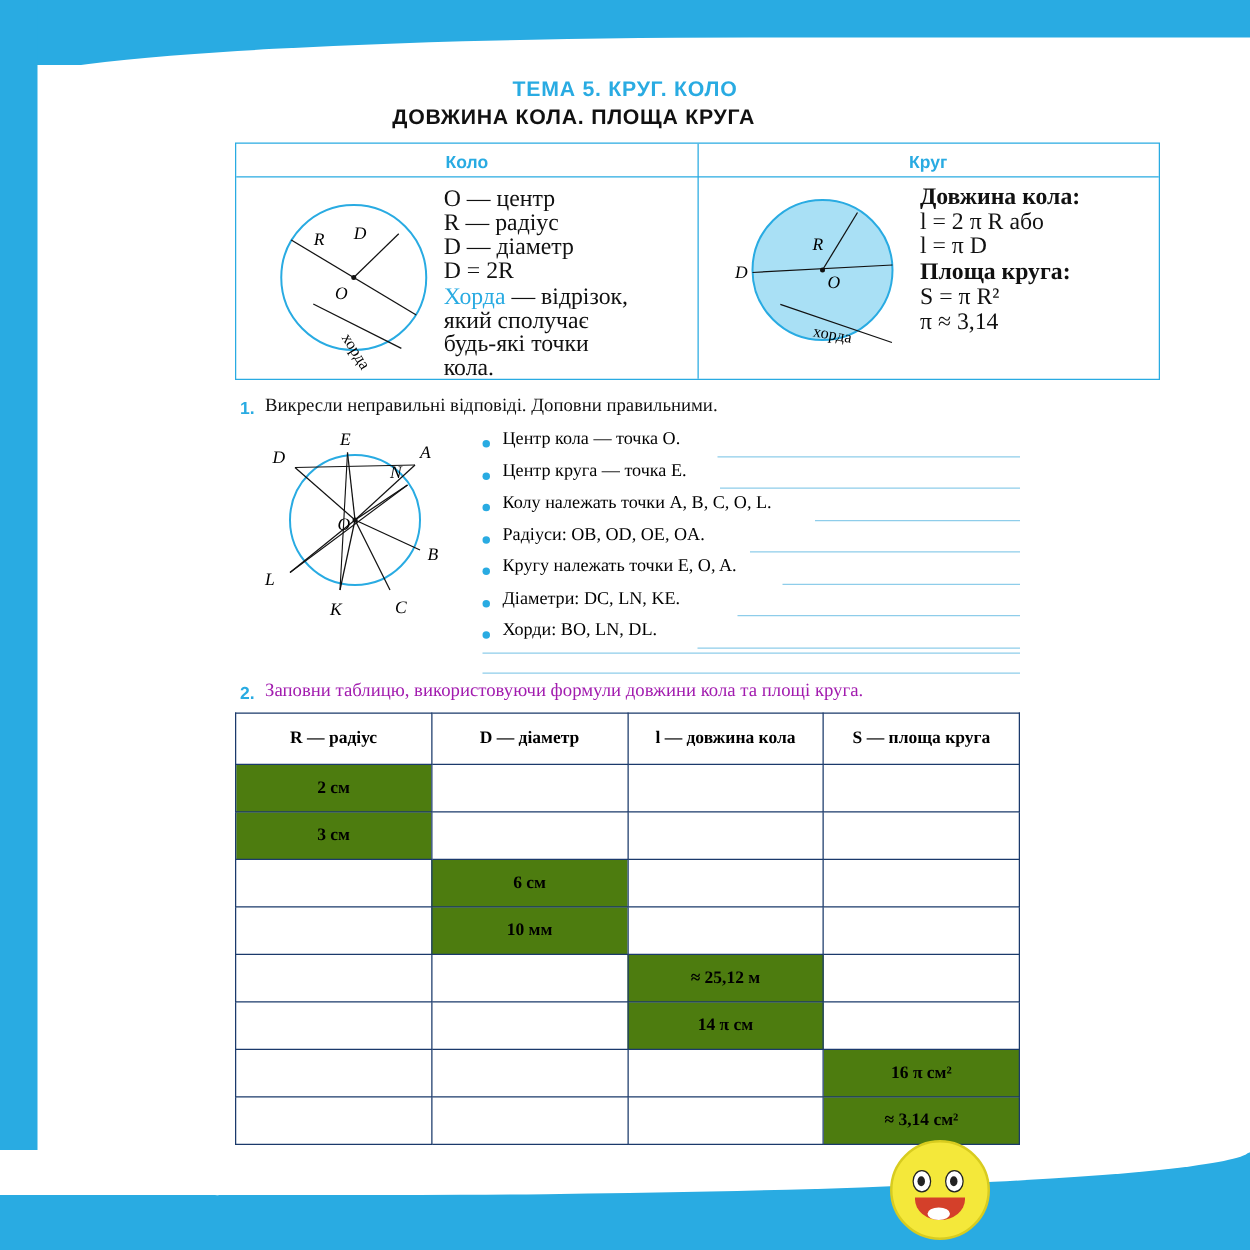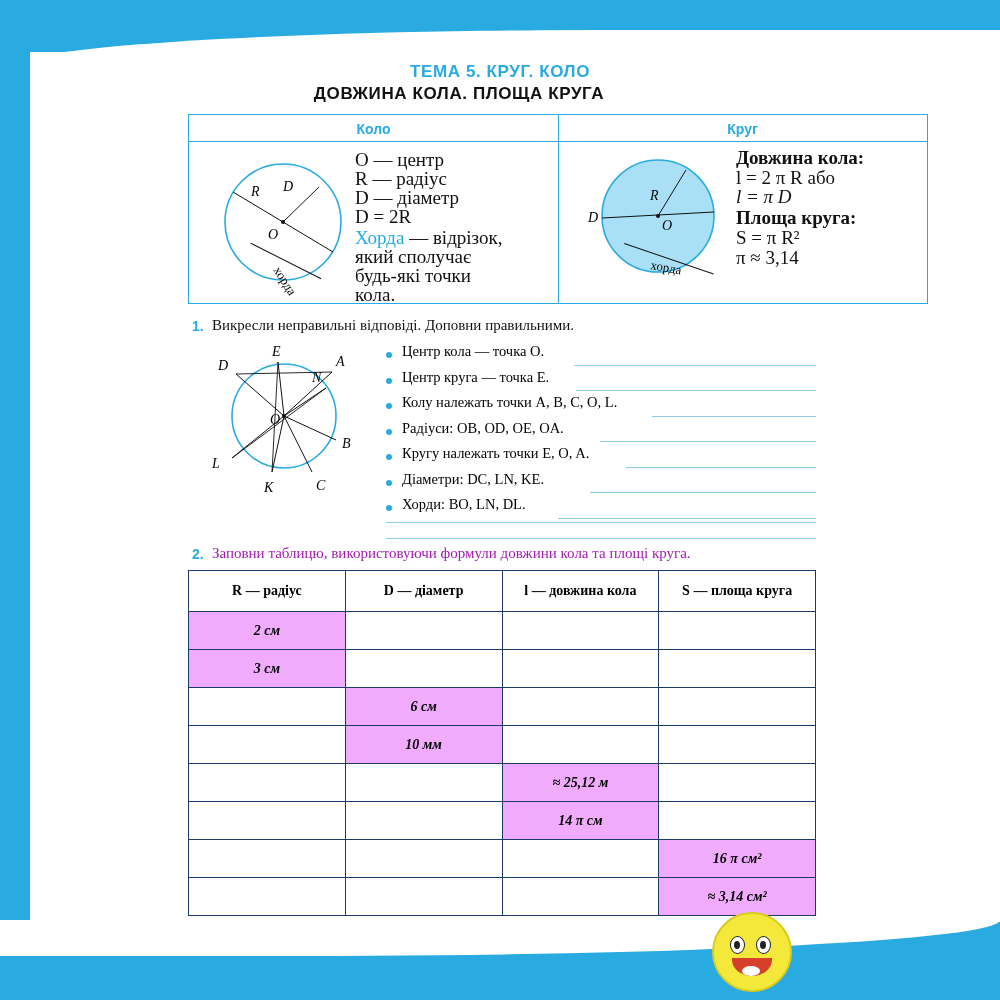--- a/index.html
+++ b/index.html
@@ -102,21 +102,21 @@
 
   table.tbl{
     position:absolute;left:188px;top:570px;width:628px;border-collapse:collapse;
     table-layout:fixed;
   }
   table.tbl td,table.tbl th{
     border:1.3px solid #1b3a6b;height:35px;text-align:center;font-size:14px;
     font-family:"Liberation Serif",serif;
   }
   table.tbl th{font-weight:bold;height:38px;}
-  td.filled{background:#f0abfc;font-weight:bold;font-style:italic;}
+  td.filled{background:#4d7c0f;font-weight:bold;}
 
   
   .smiley{
     position:absolute;left:712px;top:912px;width:76px;height:76px;border-radius:50%;
     background:#f4e83a;border:2px solid #d8cc1f;
   }
   .sm-eye{position:absolute;top:22px;width:13px;height:16px;background:#fff;border:1.5px solid #222;border-radius:50%;}
   .sm-eye.l{left:16px;}
   .sm-eye.r{left:42px;}
   .sm-pupil{position:absolute;top:4px;left:3px;width:6px;height:8px;background:#222;border-radius:50%;}
@@ -191,21 +191,21 @@
         <line x1="92" y1="72" x2="120" y2="26" stroke="#111" stroke-width="1"></line>
         <line x1="56" y1="110" x2="150" y2="118" stroke="#111" stroke-width="1" transform="rotate(14 100 114)"></line>
         <circle cx="92" cy="72" r="2" fill="#111"></circle>
         <text x="84" y="56" font-size="14" font-style="italic">R</text>
         <text x="22" y="78" font-size="14" font-style="italic">D</text>
         <text x="96" y="86" font-size="14" font-style="italic">O</text>
         <text x="84" y="125" font-size="13" transform="rotate(10 84 125)">хорда</text>
       </svg>
       <div class="legend" style="left:178px;top:6px;font-weight:bold;">Довжина кола:</div>
       <div class="legend" style="left:178px;top:26px;">l = 2 π R або</div>
-      <div class="legend" style="left:178px;top:45px;font-style:italic;">l = π D</div>
+      <div class="legend" style="left:178px;top:45px;">l = π D</div>
       <div class="legend" style="left:178px;top:66px;font-weight:bold;">Площа круга:</div>
       <div class="legend" style="left:178px;top:86px;">S = π R²</div>
       <div class="legend" style="left:178px;top:106px;">π ≈ 3,14</div>
     </div>
   </div>
 
   <div class="ex1-num">1.</div>
   <div class="ex1-text">Викресли неправильні відповіді. Доповни правильними.</div>
 
   <svg width="180" height="170" style="position:absolute;left:196px;top:336px;">

